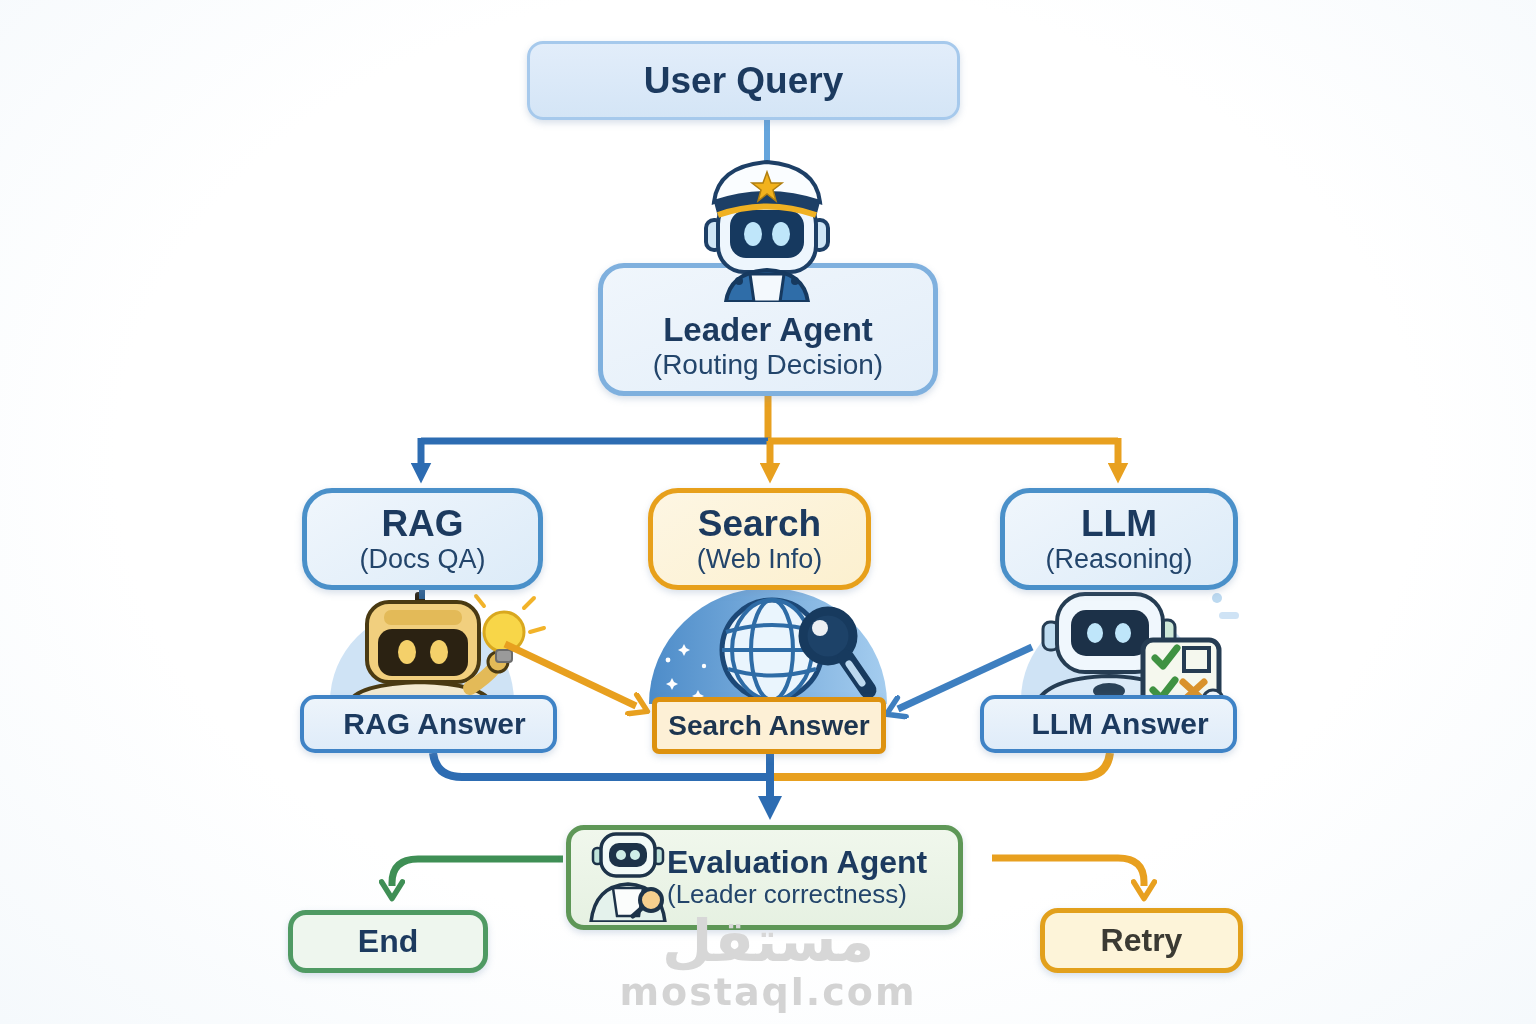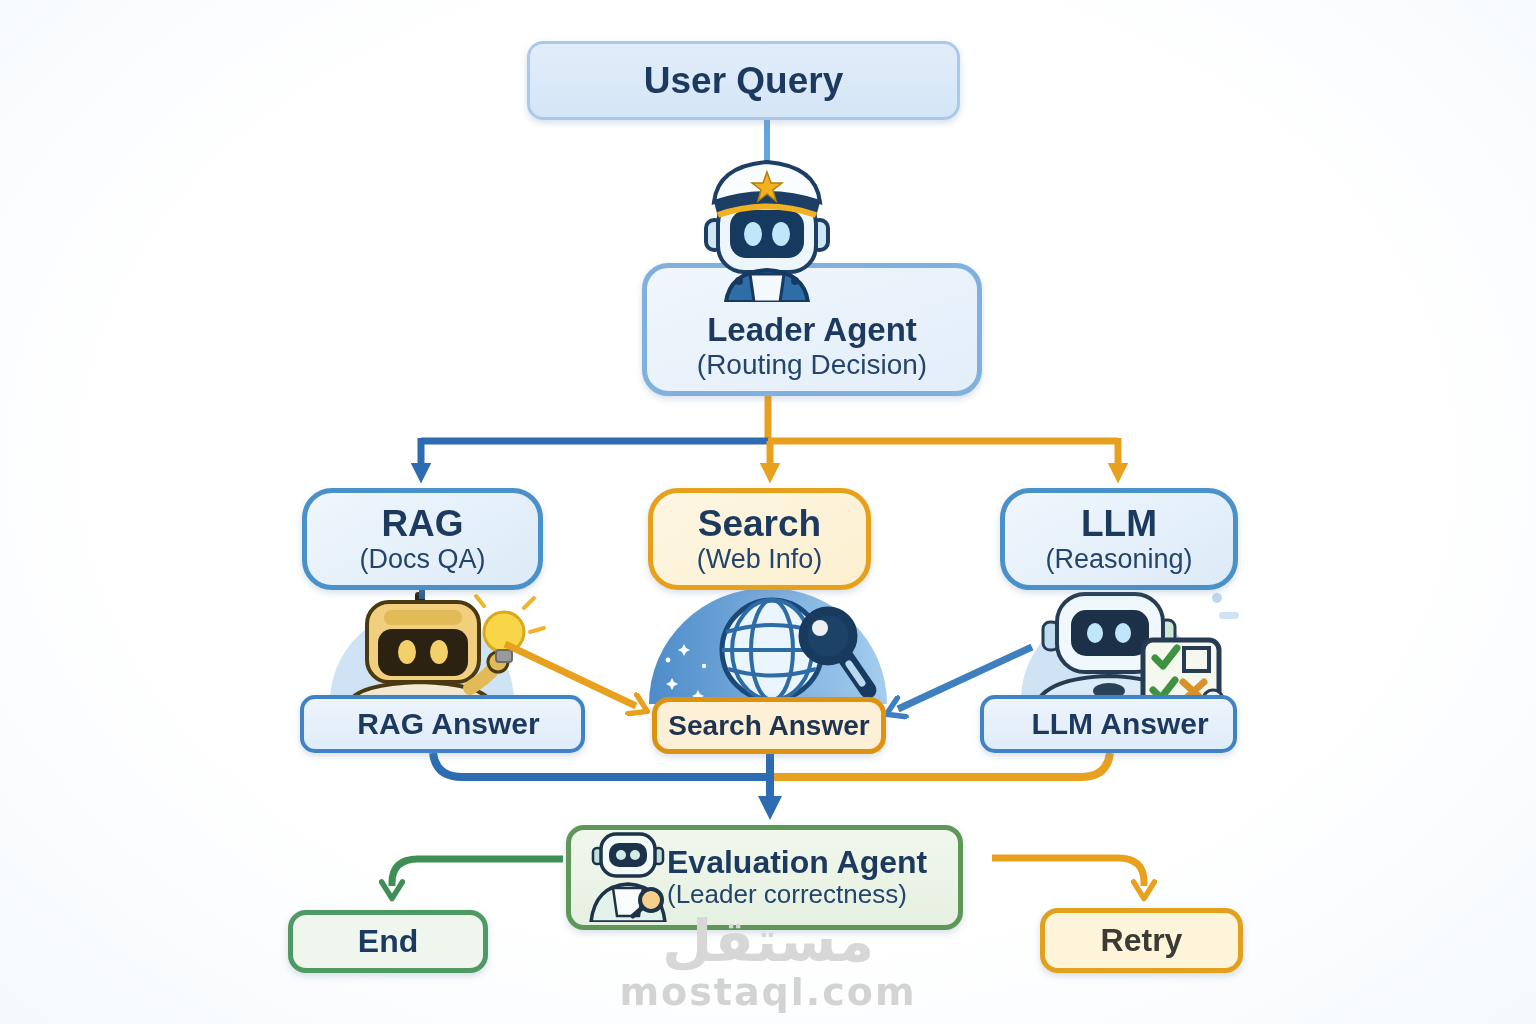--- a/index.html
+++ b/index.html
@@ -11,25 +11,25 @@
   .layer{position:absolute;left:0;top:0;width:1536px;height:1024px;}
   .robot{position:absolute;}
   .node{
     position:absolute;box-sizing:border-box;display:flex;flex-direction:column;
     align-items:center;justify-content:center;text-align:center;z-index:5;
     box-shadow:0 3px 7px rgba(110,140,175,.28);
   }
   .node .lbl{font-weight:bold;color:#1c3a5f;line-height:1.12;}
   .node .sub{font-weight:normal;color:#23456b;line-height:1.15;}
   .n-userquery{border:3px solid #a6c9ec;border-radius:16px;background:linear-gradient(#e2edfa,#d4e5f6);}
-  .n-leader{border:5px solid #7fb0de;border-radius:26px;background:linear-gradient(160deg,#f0f6fc,#e3eef9);justify-content:flex-end;padding-bottom:10px;margin-left:44px;}
+  .n-leader{border:5px solid #7fb0de;border-radius:26px;background:linear-gradient(160deg,#f0f6fc,#e3eef9);justify-content:flex-end;padding-bottom:10px;}
   .n-blue{border:5px solid #4a90c9;border-radius:30px;background:linear-gradient(150deg,#f0f6fc,#dcebf8);}
   .n-orange{border:5px solid #e7a01b;border-radius:30px;background:linear-gradient(150deg,#fdf6e3,#fcf0cf);}
   .n-ans-blue{border:4px solid #3f83c6;border-radius:15px;background:linear-gradient(#edf4fb,#dfecf9);}
-  .n-ans-orange{border:5px solid #dd9210;border-radius:17px;background:#fdf0d6;}
+  .n-ans-orange{border:5px solid #dd9210;border-radius:7px;background:#fdf0d6;}
   .n-eval{border:5px solid #5e9757;border-radius:18px;background:linear-gradient(#f0f7ec,#e6f1e2);flex-direction:row;justify-content:flex-start;}
   .n-end{border:5px solid #4f9a63;border-radius:18px;background:#eef6ee;}
   .n-retry{border:5px solid #e2a01c;border-radius:18px;background:#fdf4d9;}
   .eval-text{flex:1;margin-left:96px;display:flex;flex-direction:column;align-items:flex-start;}
   .wm{position:absolute;left:0;width:1536px;text-align:center;z-index:9;pointer-events:none;}
   .wm-ar{font-family:"DejaVu Sans",sans-serif;font-size:58px;font-weight:bold;color:#d7d7d7;line-height:1;}
   .wm-en{font-family:"DejaVu Sans",sans-serif;font-size:38px;font-weight:bold;color:#d3d3d3;letter-spacing:2px;line-height:1.2;}
 </style>
 </head>
 <body>
@@ -182,21 +182,21 @@
   <div class="node n-orange" style="left:648px;top:488px;width:223px;height:102px;">
     <div class="lbl" style="font-size:37px;">Search</div>
     <div class="sub" style="font-size:27px;">(Web Info)</div>
   </div>
 
   <div class="node n-blue" style="left:1000px;top:488px;width:238px;height:102px;">
     <div class="lbl" style="font-size:37px;">LLM</div>
     <div class="sub" style="font-size:27px;">(Reasoning)</div>
   </div>
 
-  <div class="node n-ans-blue" style="left:300px;top:695px;width:285px;height:58px;padding-left:12px;">
+  <div class="node n-ans-blue" style="left:300px;top:695px;width:257px;height:58px;padding-left:12px;">
     <div class="lbl" style="font-size:30px;">RAG Answer</div>
   </div>
 
   <div class="node n-ans-orange" style="left:652px;top:697px;width:234px;height:57px;">
     <div class="lbl" style="font-size:28px;font-weight:600;color:#1d3550;">Search Answer</div>
   </div>
 
   <div class="node n-ans-blue" style="left:980px;top:695px;width:257px;height:58px;padding-left:23px;">
     <div class="lbl" style="font-size:30px;">LLM Answer</div>
   </div>

